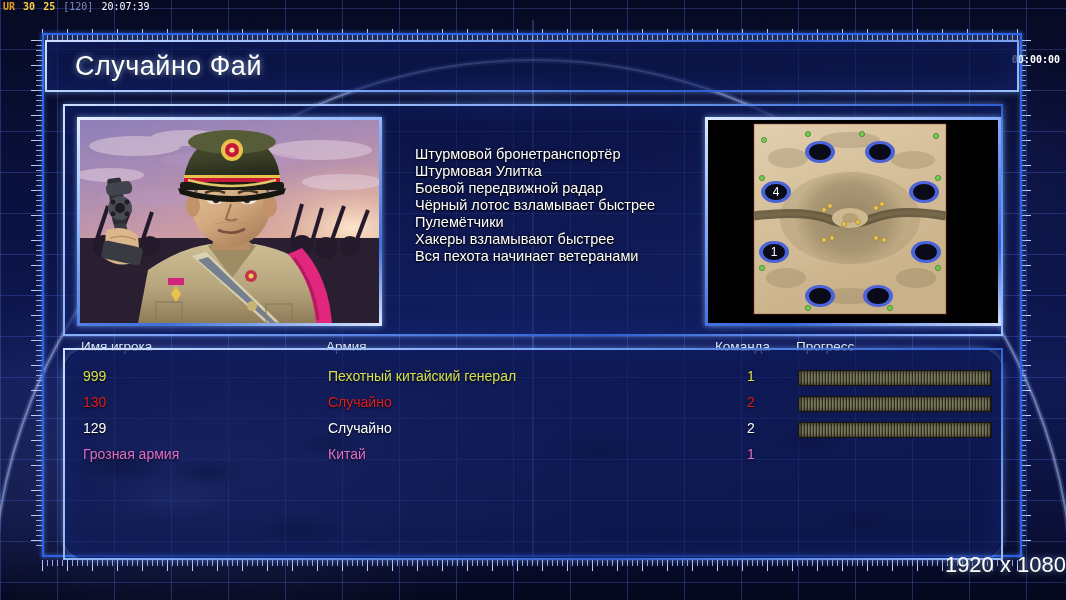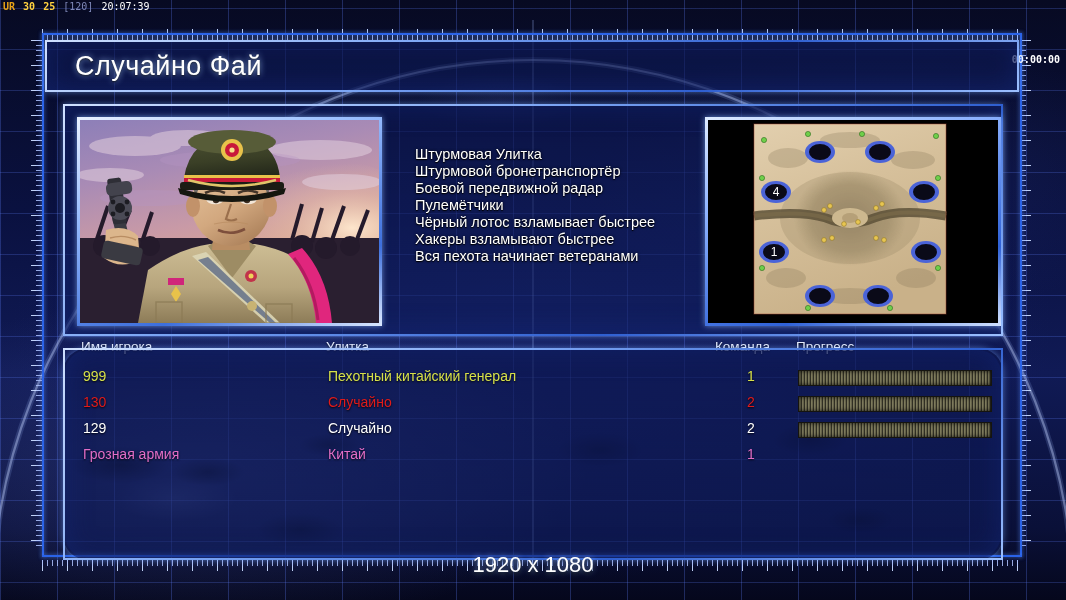--- a/index.html
+++ b/index.html
@@ -158,21 +158,21 @@
   .osd-ur{color:#e8a317;font-weight:bold;}
   .osd-n1{color:#ffd23f;font-weight:bold;}
   .osd-n2{color:#ffd23f;font-weight:bold;}
   .osd-br{color:#7f88b8;}
   .osd-time{color:#ffffff;font-weight:normal;}
   #osd-right{
     position:absolute;right:6px;top:10px;font-size:10px;color:#ffffff;
     font-family:"DejaVu Sans Mono", monospace;font-weight:bold;margin-top:44px;
   }
   #resolution{
-    position:absolute;left:0;right:0;top:552px;text-align:center;
+    position:absolute;left:0;right:0;top:552px;text-align:right;
     color:#ffffff;font-size:22px;
     text-shadow:0 0 6px rgba(140,180,255,.8),0 2px 3px #000;
   }
 </style>
 </head>
 <body>
 
 <div id="screen">
 
   <div id="grid"></div>
@@ -357,25 +357,25 @@
               <path d="M28 126 Q44 122 58 128"></path>
               <path d="M28 134 Q44 131 58 136"></path>
             </g>
             <rect x="22" y="124" width="40" height="18" rx="4" fill="#3a3a42" transform="rotate(12 42 133)"></rect>
           </g>
         </svg>
       </div>
     </div>
 
     <div id="abilities">
+      <div class="ability">Штурмовой бронетранспортёр</div>
       <div class="ability">Штурмовая Улитка</div>
-      <div class="ability">Штурмовой бронетранспортёр</div>
       <div class="ability">Боевой передвижной радар</div>
+      <div class="ability">Чёрный лотос взламывает быстрее</div>
       <div class="ability">Пулемётчики</div>
-      <div class="ability">Чёрный лотос взламывает быстрее</div>
       <div class="ability">Хакеры взламывают быстрее</div>
       <div class="ability">Вся пехота начинает ветеранами</div>
     </div>
 
     <div id="minimap-frame">
       <div id="minimap-img">
         <svg width="284" height="197" viewBox="0 0 284 197">
           <defs>
             <linearGradient id="sand" x1="0" y1="0" x2="0.4" y2="1">
               <stop offset="0%" stop-color="#e2cfae"></stop>
@@ -474,21 +474,21 @@
             </g>
           </g>
           <rect x="46" y="4" width="192" height="190" fill="none" stroke="#a1442f" stroke-width="1" opacity=".5"></rect>
         </svg>
       </div>
     </div>
   </div>
 
   <div id="roster-head">
     <div class="col-h" id="h-name">Имя игрока</div>
-    <div class="col-h" id="h-army">Улитка</div>
+    <div class="col-h" id="h-army">Армия</div>
     <div class="col-h" id="h-team">Команда</div>
     <div class="col-h" id="h-prog">Прогресс</div>
   </div>
 
   <div class="panel" id="roster-panel">
 
     <div class="row" style="top:16px;">
       <div class="cell c-name" style="color:#d6e04a;">999</div>
       <div class="cell c-army" style="color:#d6e04a;">Пехотный китайский генерал</div>
       <div class="cell c-team" style="color:#d6e04a;">1</div>

